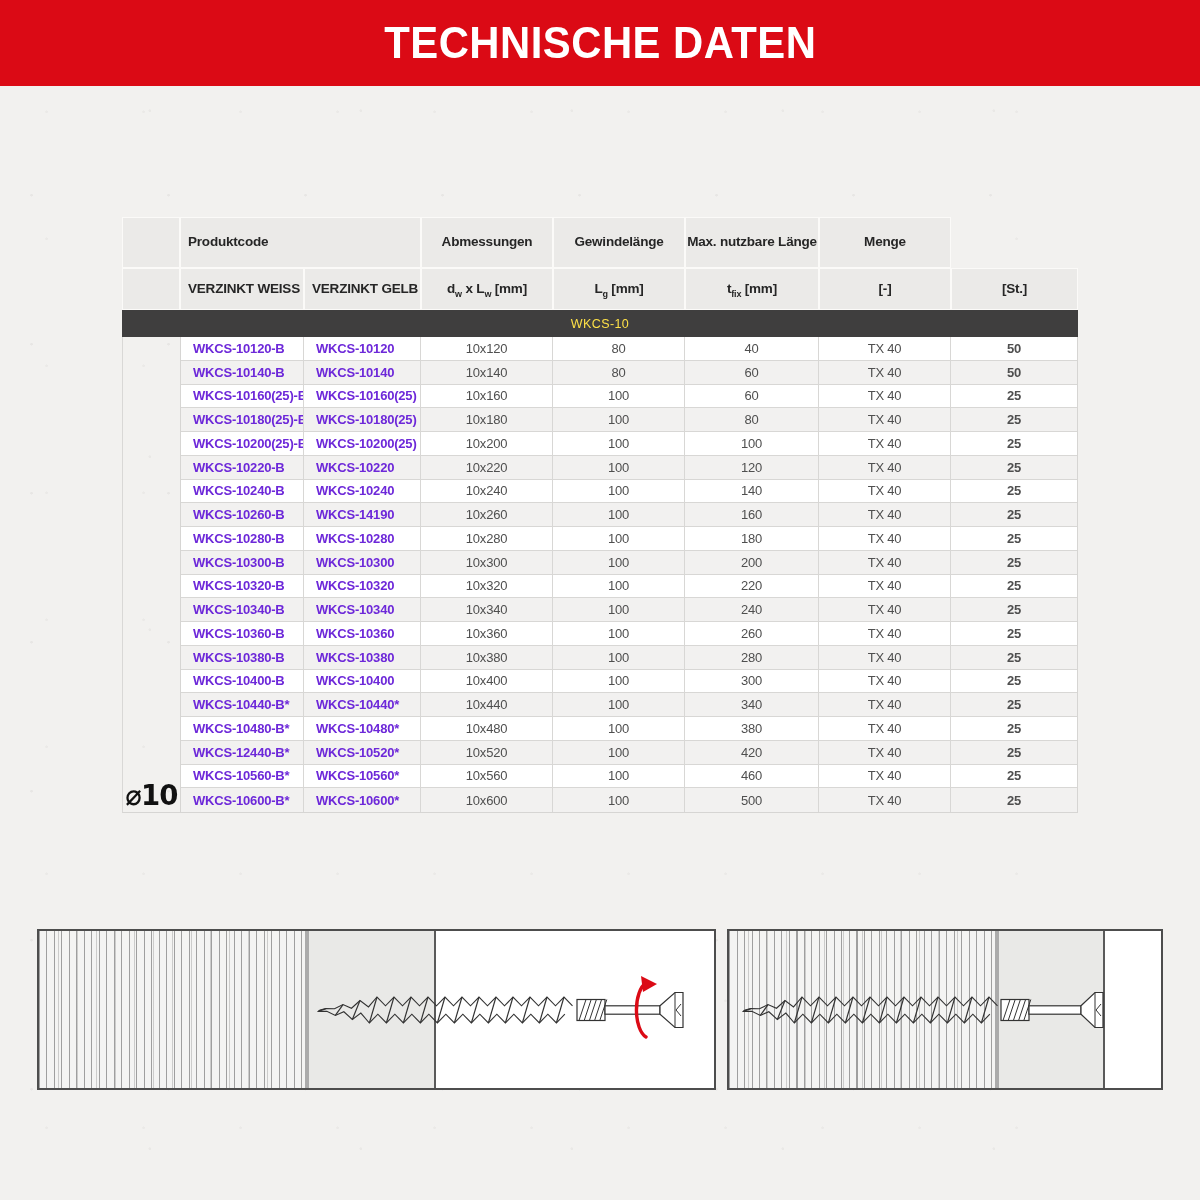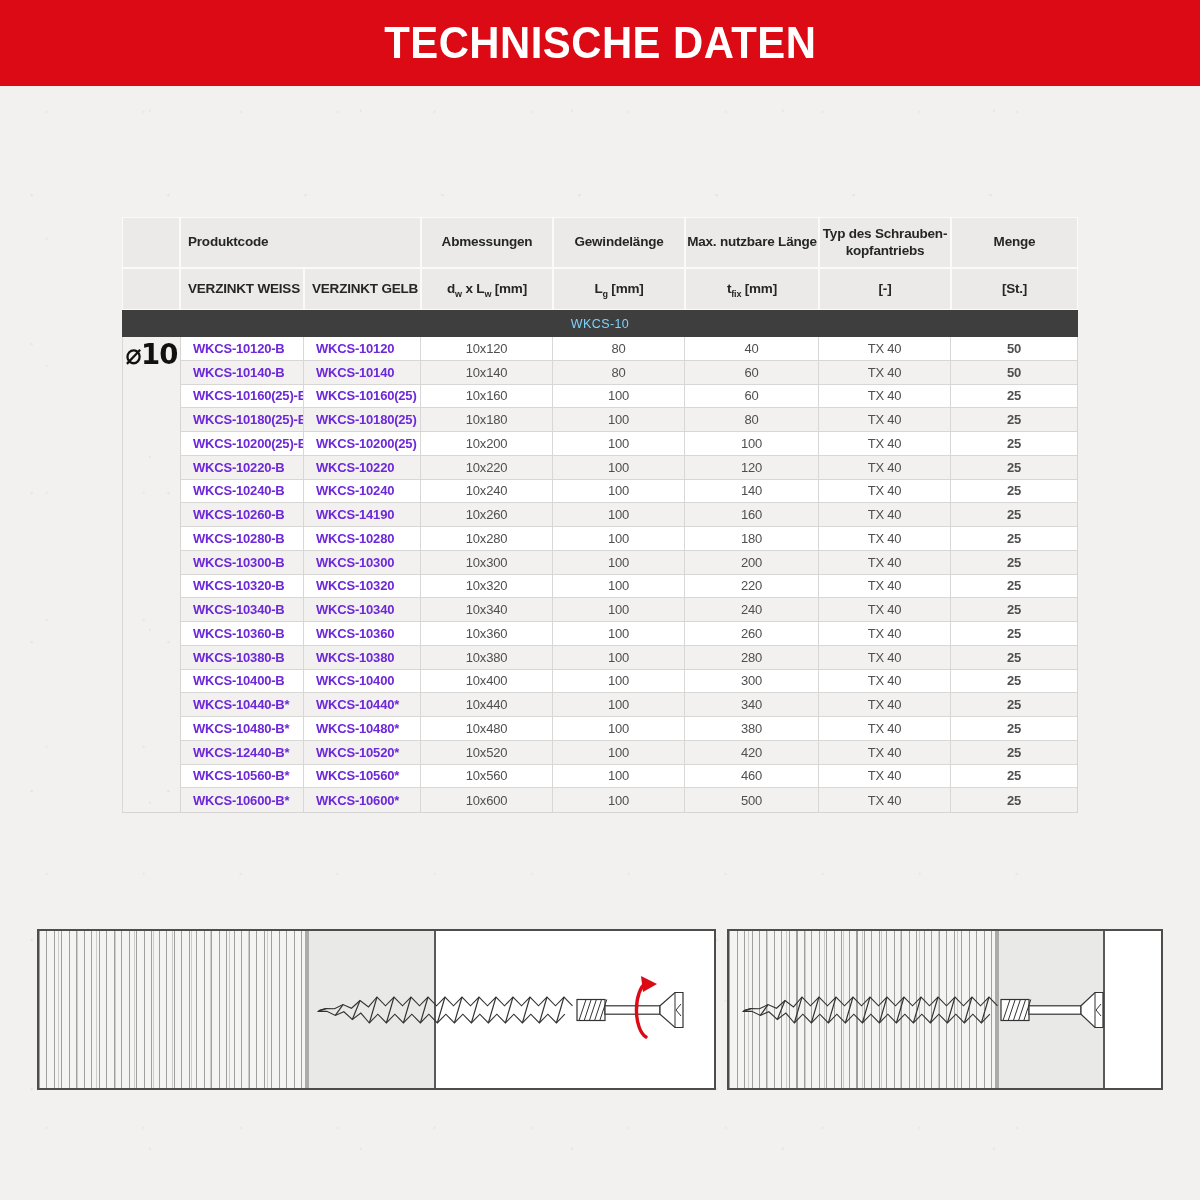--- a/index.html
+++ b/index.html
@@ -26,26 +26,26 @@
   .hrow{display:grid;grid-template-columns:58px 124px 117px 132px 132px 134px 132px 127px;}
   .hcell{background:#ebeae8;border:1px solid #fbfaf8;box-sizing:border-box;
     display:flex;align-items:center;justify-content:center;text-align:center;
     font-weight:700;color:#262626;font-size:13.5px;letter-spacing:-.2px;line-height:1.25;}
   .hcell.left{justify-content:flex-start;text-align:left;padding-left:7px;}
   .hcell.empty{padding:0;}
   .hrow1 .hcell{height:51px;}
   .hrow2 .hcell{height:42px;}
   .hcell sub{font-size:9px;line-height:0;}
   .span2{grid-column:2 / span 2;}
-  .groupband{height:27px;background:#3f3e3e;color:#7dd3fc;display:flex;align-items:center;
+  .groupband{height:27px;background:#3f3e3e;color:#fde047;display:flex;align-items:center;
     justify-content:center;font-size:12.5px;letter-spacing:.4px;}
   .tbody{display:flex;border-left:1px solid #d9d8d6;border-right:1px solid #d6d5d3;
     border-bottom:1px solid #d6d5d3;box-sizing:border-box;}
   .diacol{width:58px;box-sizing:border-box;border-right:1px solid #d6d5d3;
-    display:flex;align-items:flex-start;justify-content:center;}
+    display:flex;align-items:flex-end;justify-content:center;}
   .diacol .dia{font-weight:700;font-size:29px;color:#111;letter-spacing:-1px;
     font-family:"DejaVu Sans","Liberation Sans",sans-serif;transform:scaleX(.95);}
   .rows{flex:1;}
   .trow{display:grid;grid-template-columns:123px 117px 132px 132px 134px 132px 126px;
     height:23.75px;box-sizing:border-box;border-bottom:1px solid #d8d7d5;background:#fff;}
   .trow:last-child{border-bottom:none;}
   .trow:nth-child(even){background:#f2f1f0;}
   .tcell{box-sizing:border-box;border-right:1px solid #d8d7d5;display:flex;align-items:center;
     justify-content:center;color:#4f4f4f;letter-spacing:-.2px;overflow:hidden;white-space:nowrap;}
   .tcell:last-child{border-right:none;font-weight:bold;}
@@ -72,24 +72,20 @@
   </div>
 
   <div class="spec-table">
 
     <div class="hrow hrow1">
       <div class="hcell empty"></div>
       <div class="hcell left span2">Produktcode</div>
       <div class="hcell">Abmessungen</div>
       <div class="hcell">Gewindelänge</div>
       <div class="hcell">Max. nutzbare Länge</div>
-      <div class="hcell">
-        <span><span>Typ des Schrauben-</span><br>
-        <span>kopfantriebs</span></span>
-      </div>
       <div class="hcell">Menge</div>
     </div>
 
     <div class="hrow hrow2">
       <div class="hcell empty"></div>
       <div class="hcell left">VERZINKT WEISS</div>
       <div class="hcell left">VERZINKT GELB</div>
       <div class="hcell">
         <span><span>d</span><sub>w</sub><span> x L</span><sub>w</sub><span> [mm]</span></span>
       </div>

